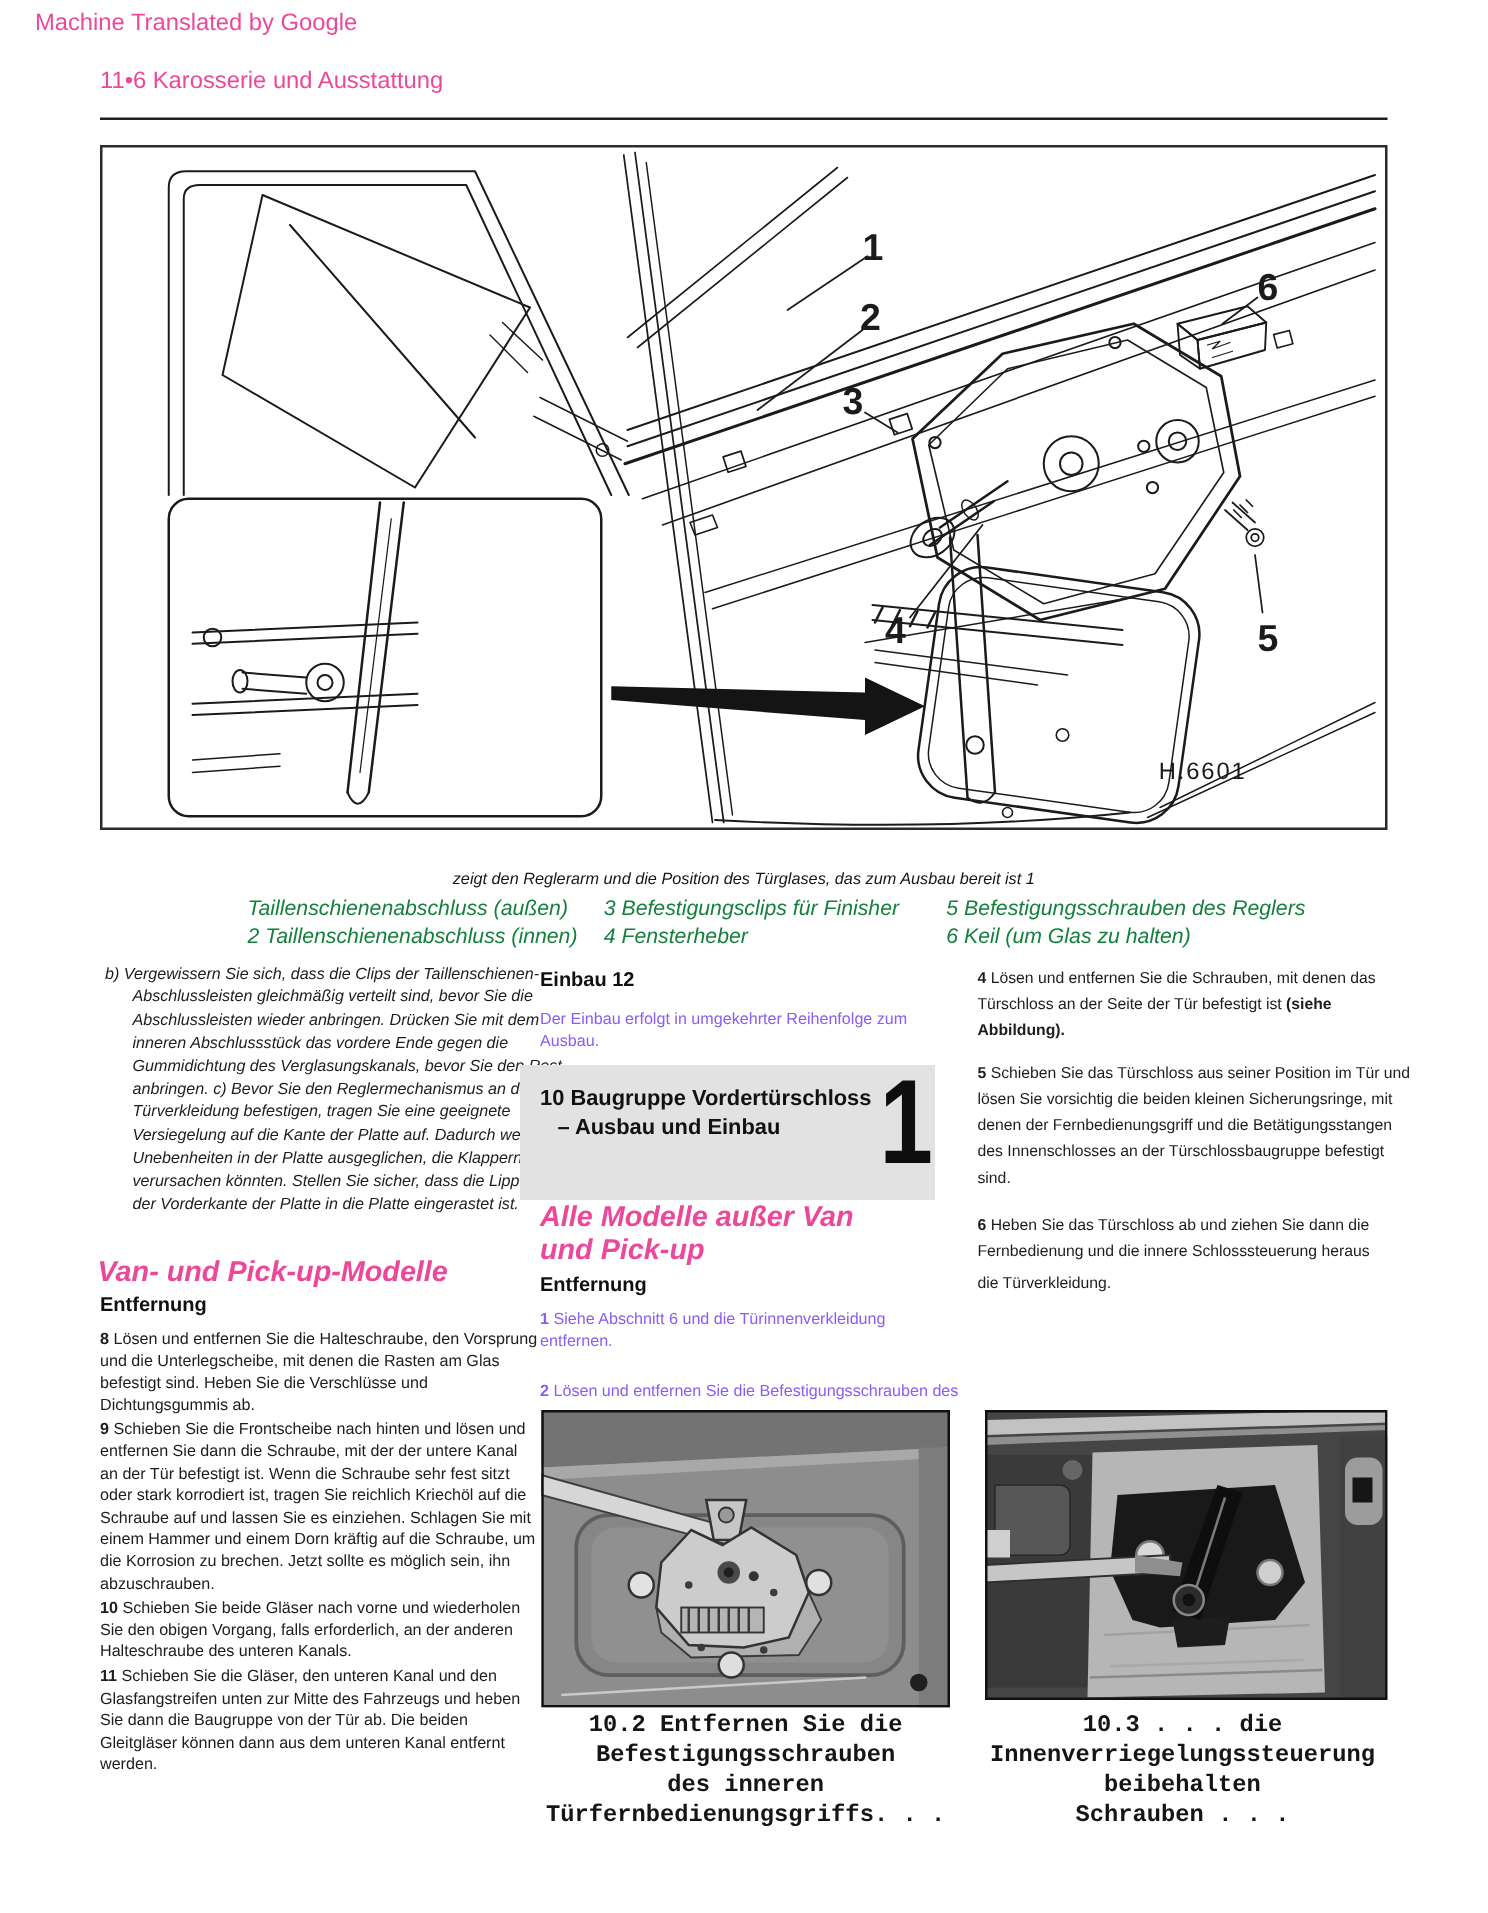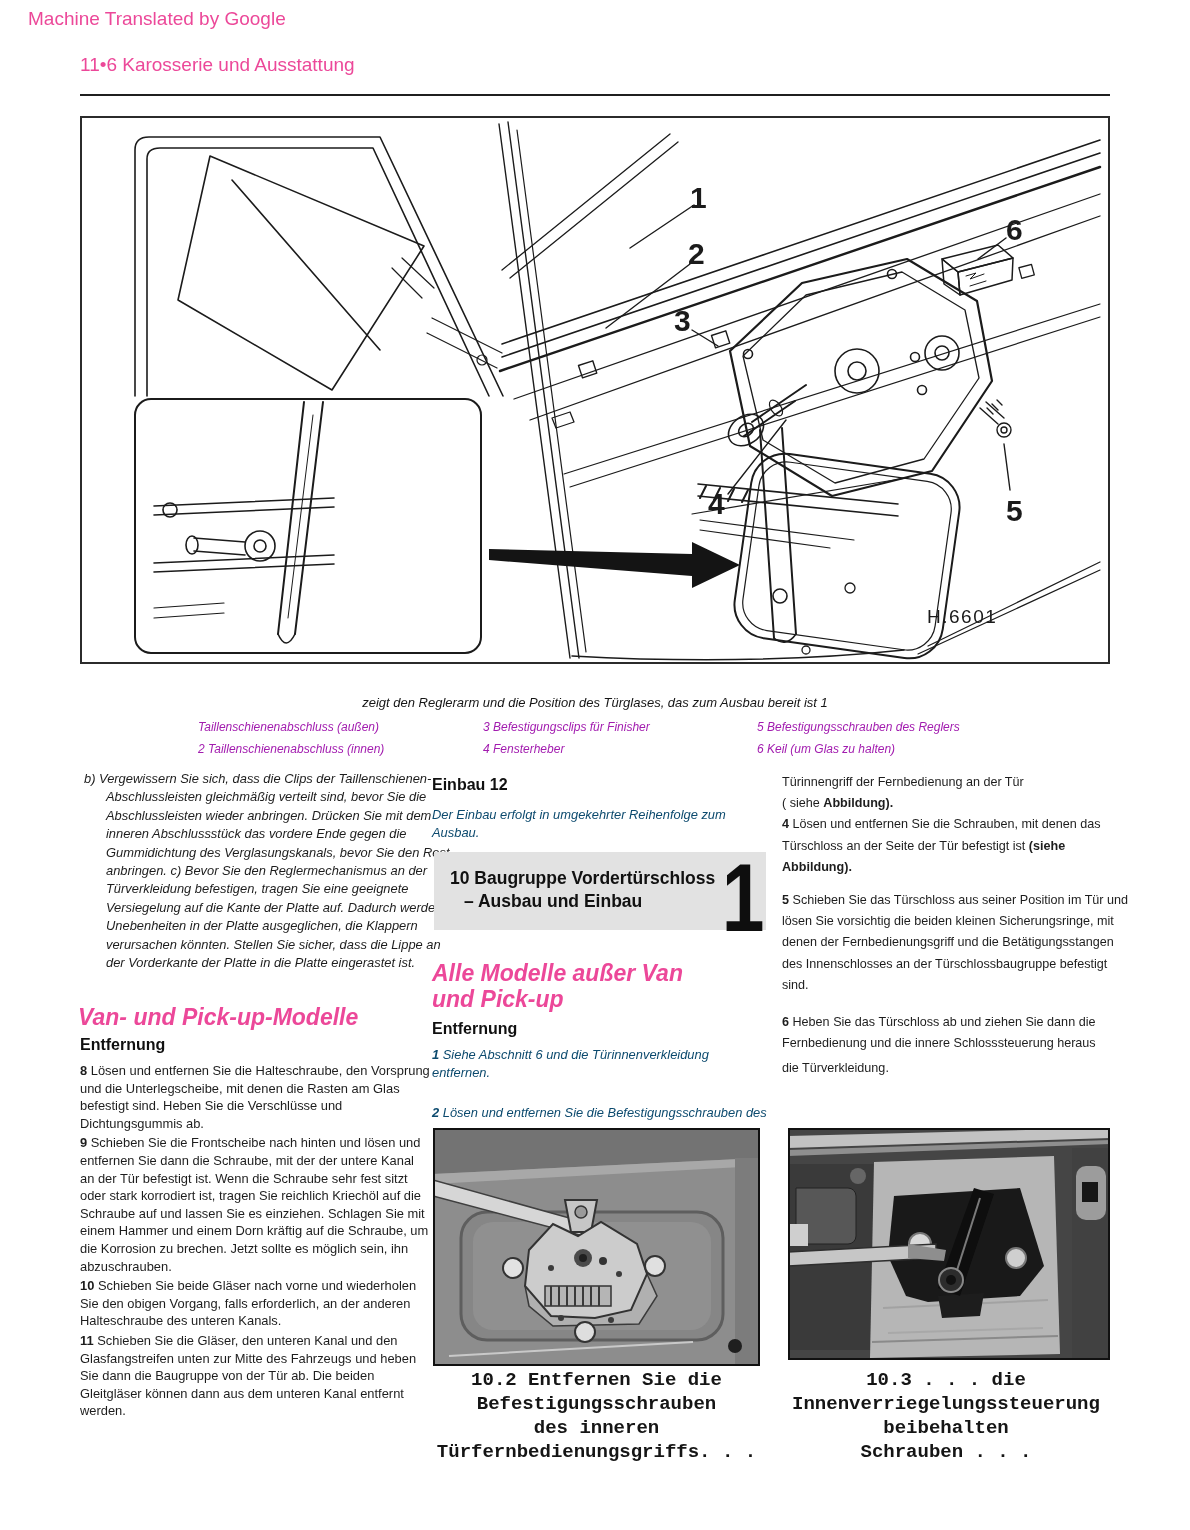--- a/index.html
+++ b/index.html
@@ -5,27 +5,27 @@
   html,body{margin:0;padding:0;background:#fff;}
   #page{position:relative;width:1190px;height:1530px;background:#ffffff;
         font-family:"Liberation Sans","DejaVu Sans",sans-serif;color:#1c1c1c;overflow:hidden;}
   .abs{position:absolute;}
   .hdr{font-size:19px;color:#ec4899;}
   .rule{background:#1f1f1f;}
   .figbox{border:2px solid #2b2b2b;box-sizing:border-box;background:#fff;}
   .cap{font-size:13px;text-align:center;color:#151515;}
   .cap .b{font-weight:bold;}
   .cap .i{font-style:italic;}
-  .legend{font-size:12px;font-style:italic;line-height:22px;color:#a21caf;}
+  .legend{font-size:17px;font-style:italic;line-height:22px;color:#15803d;}
   .note{font-style:italic;font-size:12.9px;line-height:18.4px;padding-left:22px;text-indent:-22px;color:#1d1d1d;}
   .h1{font-size:23px;font-weight:bold;font-style:italic;color:#ec4899;}
   .h2{font-size:16px;font-weight:bold;color:#101010;}
   .body{font-size:12.9px;line-height:17.6px;color:#1d1d1d;}
   .body p{margin:0 0 2px 0;}
-  .midbody{font-size:12.9px;line-height:18px;color:#0c4a6e;font-style:italic;}
+  .midbody{font-size:12.9px;line-height:18px;color:#8b5cf6;}
   .graybox{background:#e2e2e2;}
   .boxtitle{font-size:17.5px;font-weight:bold;line-height:23px;color:#111;padding:15px 0 0 16px;}
   .boxtitle .l2{padding-left:14px;}
   .bignum{font-size:96px;font-weight:bold;line-height:92px;color:#0e0e0e;
           transform:scaleX(.8);transform-origin:right center;}
   .rbody{font-size:12.6px;line-height:21.2px;color:#1d1d1d;}
   .rbody p{margin:0;}
   .photocap{font-size:19px;font-weight:bold;text-align:center;line-height:24px;color:#151515;font-family:Liberation Mono, monospace;}
   svg text{font-family:"Liberation Sans","DejaVu Sans",sans-serif;fill:#1b1b1b;}
   .callout{font-size:30px;font-weight:bold;}
@@ -205,21 +205,21 @@
   <div class="abs body" style="left:80px;top:1062px;width:350px;">
     <p><b>8</b> <span>Lösen und entfernen Sie die Halteschraube, den Vorsprung und die Unterlegscheibe, mit denen die Rasten am Glas befestigt sind. Heben Sie die Verschlüsse und Dichtungsgummis ab.</span></p>
     <p><b>9</b> <span>Schieben Sie die Frontscheibe nach hinten und lösen und entfernen Sie dann die Schraube, mit der der untere Kanal an der Tür befestigt ist. Wenn die Schraube sehr fest sitzt oder stark korrodiert ist, tragen Sie reichlich Kriechöl auf die Schraube auf und lassen Sie es einziehen. Schlagen Sie mit einem Hammer und einem Dorn kräftig auf die Schraube, um die Korrosion zu brechen. Jetzt sollte es möglich sein, ihn abzuschrauben.</span></p>
     <p><b>10</b> <span>Schieben Sie beide Gläser nach vorne und wiederholen Sie den obigen Vorgang, falls erforderlich, an der anderen Halteschraube des unteren Kanals.</span></p>
     <p><b>11</b> <span>Schieben Sie die Gläser, den unteren Kanal und den Glasfangstreifen unten zur Mitte des Fahrzeugs und heben Sie dann die Baugruppe von der Tür ab. Die beiden Gleitgläser können dann aus dem unteren Kanal entfernt werden.</span></p>
   </div>
 
   <div class="abs h2" style="left:432px;top:776px;">Einbau 12</div>
   <div class="abs midbody" style="left:432px;top:806px;width:340px;">Der Einbau erfolgt in umgekehrter Reihenfolge zum Ausbau.</div>
 
-  <div class="abs graybox" style="left:434px;top:852px;width:332px;height:78px;">
+  <div class="abs graybox" style="left:416px;top:852px;width:332px;height:108px;">
     <div class="boxtitle">
       <div>10 Baugruppe Vordertürschloss</div>
       <div class="l2">– Ausbau und Einbau</div>
     </div>
     <div class="abs bignum" style="right:2px;top:0px;">1</div>
   </div>
 
   <div class="abs h1" style="left:432px;top:960px;line-height:26px;">
     <div>Alle Modelle außer Van</div>
     <div>und Pick-up</div>
@@ -259,22 +259,20 @@
       <circle cx="302" cy="218" r="7" fill="#1f1f1f"></circle>
       <rect x="1" y="1" width="325" height="236" fill="none" stroke="#111" stroke-width="2"></rect>
     </svg>
   </div>
   <div class="abs photocap" style="left:433px;top:1368px;width:327px;">
     <div>10.2 Entfernen Sie die Befestigungsschrauben</div>
     <div>des inneren Türfernbedienungsgriffs. . .</div>
   </div>
 
   <div class="abs rbody" style="left:782px;top:772px;width:352px;">
-    <p><span>Türinnengriff der Fernbedienung an der Tür</span><br>
-      <span>( siehe</span> <b>Abbildung).</b></p>
     <p style="margin-bottom:12px;"><b>4</b> <span>Lösen und entfernen Sie die Schrauben, mit denen das Türschloss an der Seite der Tür befestigt ist</span> <b>(siehe Abbildung).</b></p>
     <p style="margin-bottom:16px;"><b>5</b> <span>Schieben Sie das Türschloss aus seiner Position im Tür und lösen Sie vorsichtig die beiden kleinen Sicherungsringe, mit denen der Fernbedienungsgriff und die Betätigungsstangen des Innenschlosses an der Türschlossbaugruppe befestigt sind.</span></p>
     <p><b>6</b> <span>Heben Sie das Türschloss ab und ziehen Sie dann die Fernbedienung und die innere Schlosssteuerung heraus</span></p>
     <p style="margin-top:4px;"><span>die Türverkleidung.</span></p>
   </div>
 
   <div class="abs" style="left:788px;top:1128px;width:322px;height:232px;">
     <svg width="322" height="232" viewBox="0 0 322 232">
       <rect width="322" height="232" fill="#454545"></rect>
       <polygon points="0,8 322,0 322,10 0,20" fill="#c2c2c2"></polygon>

